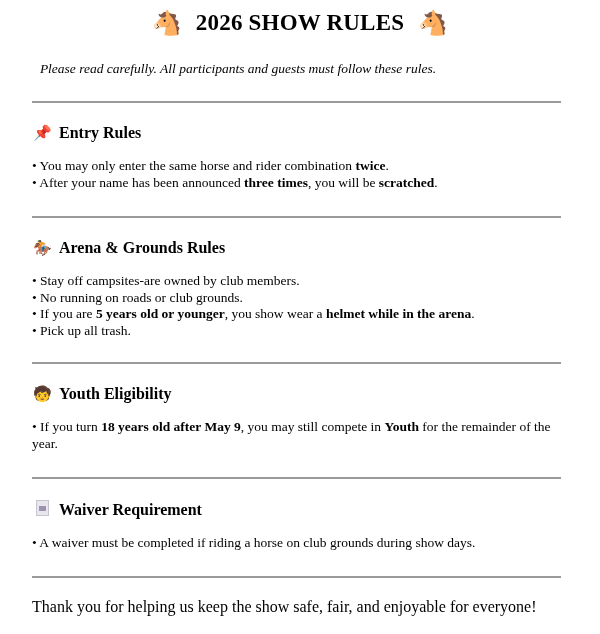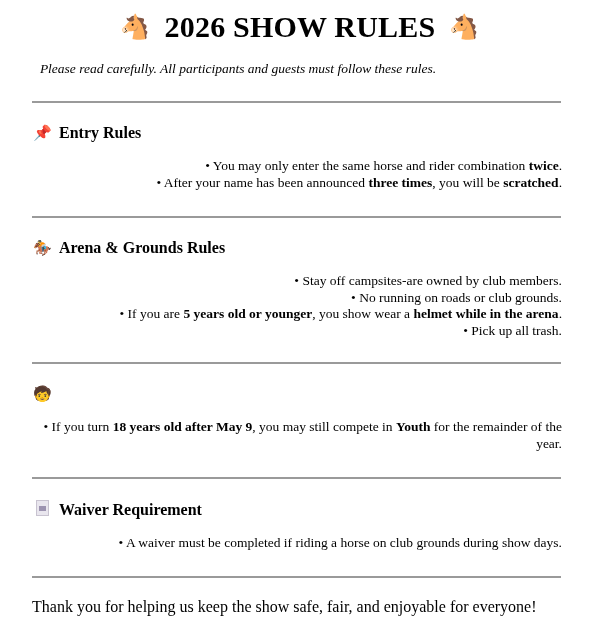--- a/index.html
+++ b/index.html
@@ -4,33 +4,33 @@
 <style>
   html, body { margin: 0; padding: 0; background: #ffffff; }
   body {
     width: 600px; height: 634px; position: relative; overflow: hidden;
     font-family: "Liberation Serif", "DejaVu Serif", serif; color: #000;
   }
   .title-row {
     position: absolute; top: 10px; left: 0; width: 600px;
     display: flex; justify-content: center; align-items: center; gap: 14px;
   }
-  .title { font-size: 30px; font-weight: bold; letter-spacing: 0.2px; }
+  .title { font-size: 23px; font-weight: bold; letter-spacing: 0.2px; }
   .horse { font-size: 24px; line-height: 1; }
   .subtitle {
     position: absolute; top: 61px; left: 0; width: 476px; text-align: center;
     font-style: italic; font-size: 13.5px;
   }
   .divider { position: absolute; left: 32px; width: 529px; height: 2px; background: #9a9a9a; }
   .section-head {
     position: absolute; left: 33px; display: flex; align-items: center; gap: 8px;
     font-size: 16px; font-weight: bold;
   }
   .section-head .icon { font-size: 15px; width: 18px; text-align: center; }
-  .rules { position: absolute; left: 32px; width: 530px; font-size: 13.5px; line-height: 16.5px; text-align: right; }
+  .rules { position: absolute; left: 32px; width: 530px; font-size: 13.5px; line-height: 16.5px; }
   .rules div { margin: 0; }
   .footer { position: absolute; left: 32px; top: 598px; font-size: 16px; }
   .doc-icon {
     display: inline-block; width: 11px; height: 14px; background: #e9e6ee;
     border: 1px solid #c8c3d0; position: relative;
   }
   .doc-icon::after { content: ""; position: absolute; left: 2px; top: 5px; width: 7px; height: 5px; background: #9c93b0; }
 </style>
 </head>
 <body>
@@ -63,20 +63,21 @@
     <div>• <span>Stay off campsites-are owned by club members.</span></div>
     <div>• <span>No running on roads or club grounds.</span></div>
     <div>• <span>If you are </span><b>5 years old or younger</b><span>, you show wear a </span><b>helmet while in the arena</b><span>.</span></div>
     <div>• <span>Pick up all trash.</span></div>
   </div>
 
 <div class="divider" style="top:362px"></div>
 
 <div class="section-head" style="top:385px">
   <span class="icon">🧒</span>
+  <span>Youth Eligibility</span>
 </div>
 <div class="rules" style="top:419px">
     <div>• <span>If you turn </span><b>18 years old after May 9</b><span>, you may still compete in </span><b>Youth</b><span> for the remainder of the year.</span></div>
   </div>
 
 <div class="divider" style="top:477px"></div>
 
 <div class="section-head" style="top:500px">
   <span class="icon"><span class="doc-icon"></span></span>
   <span>Waiver Requirement</span>

